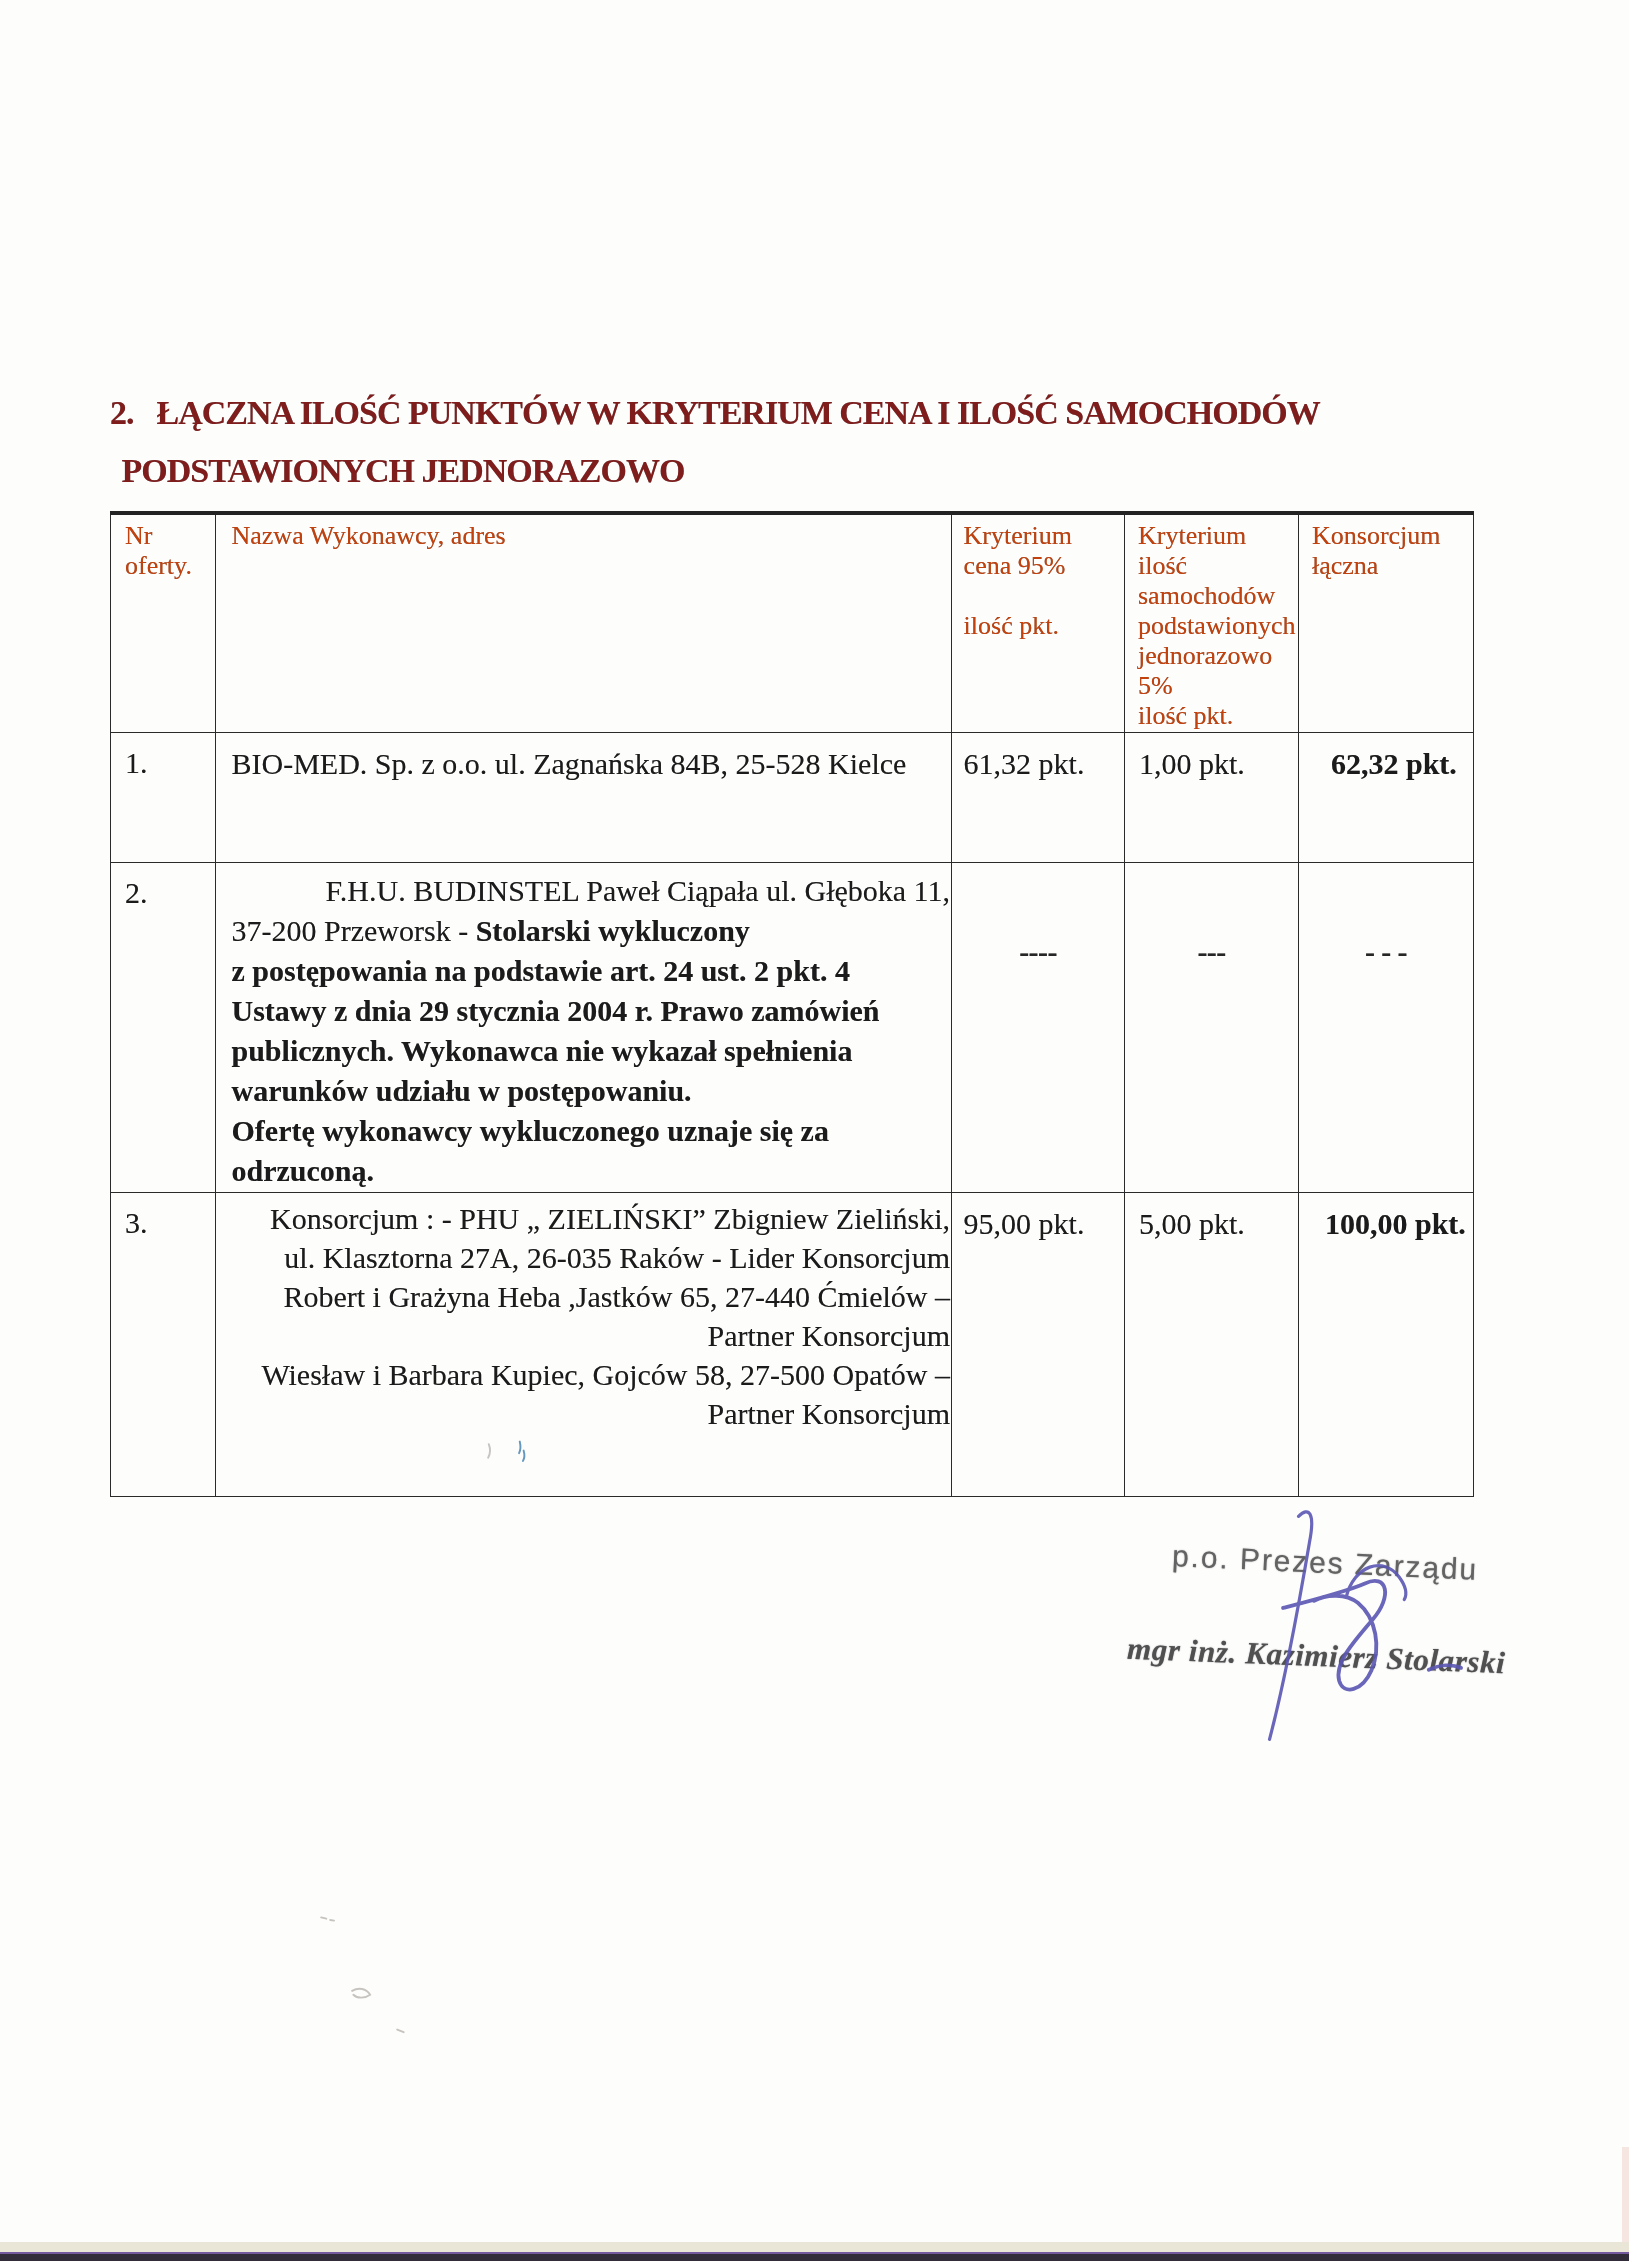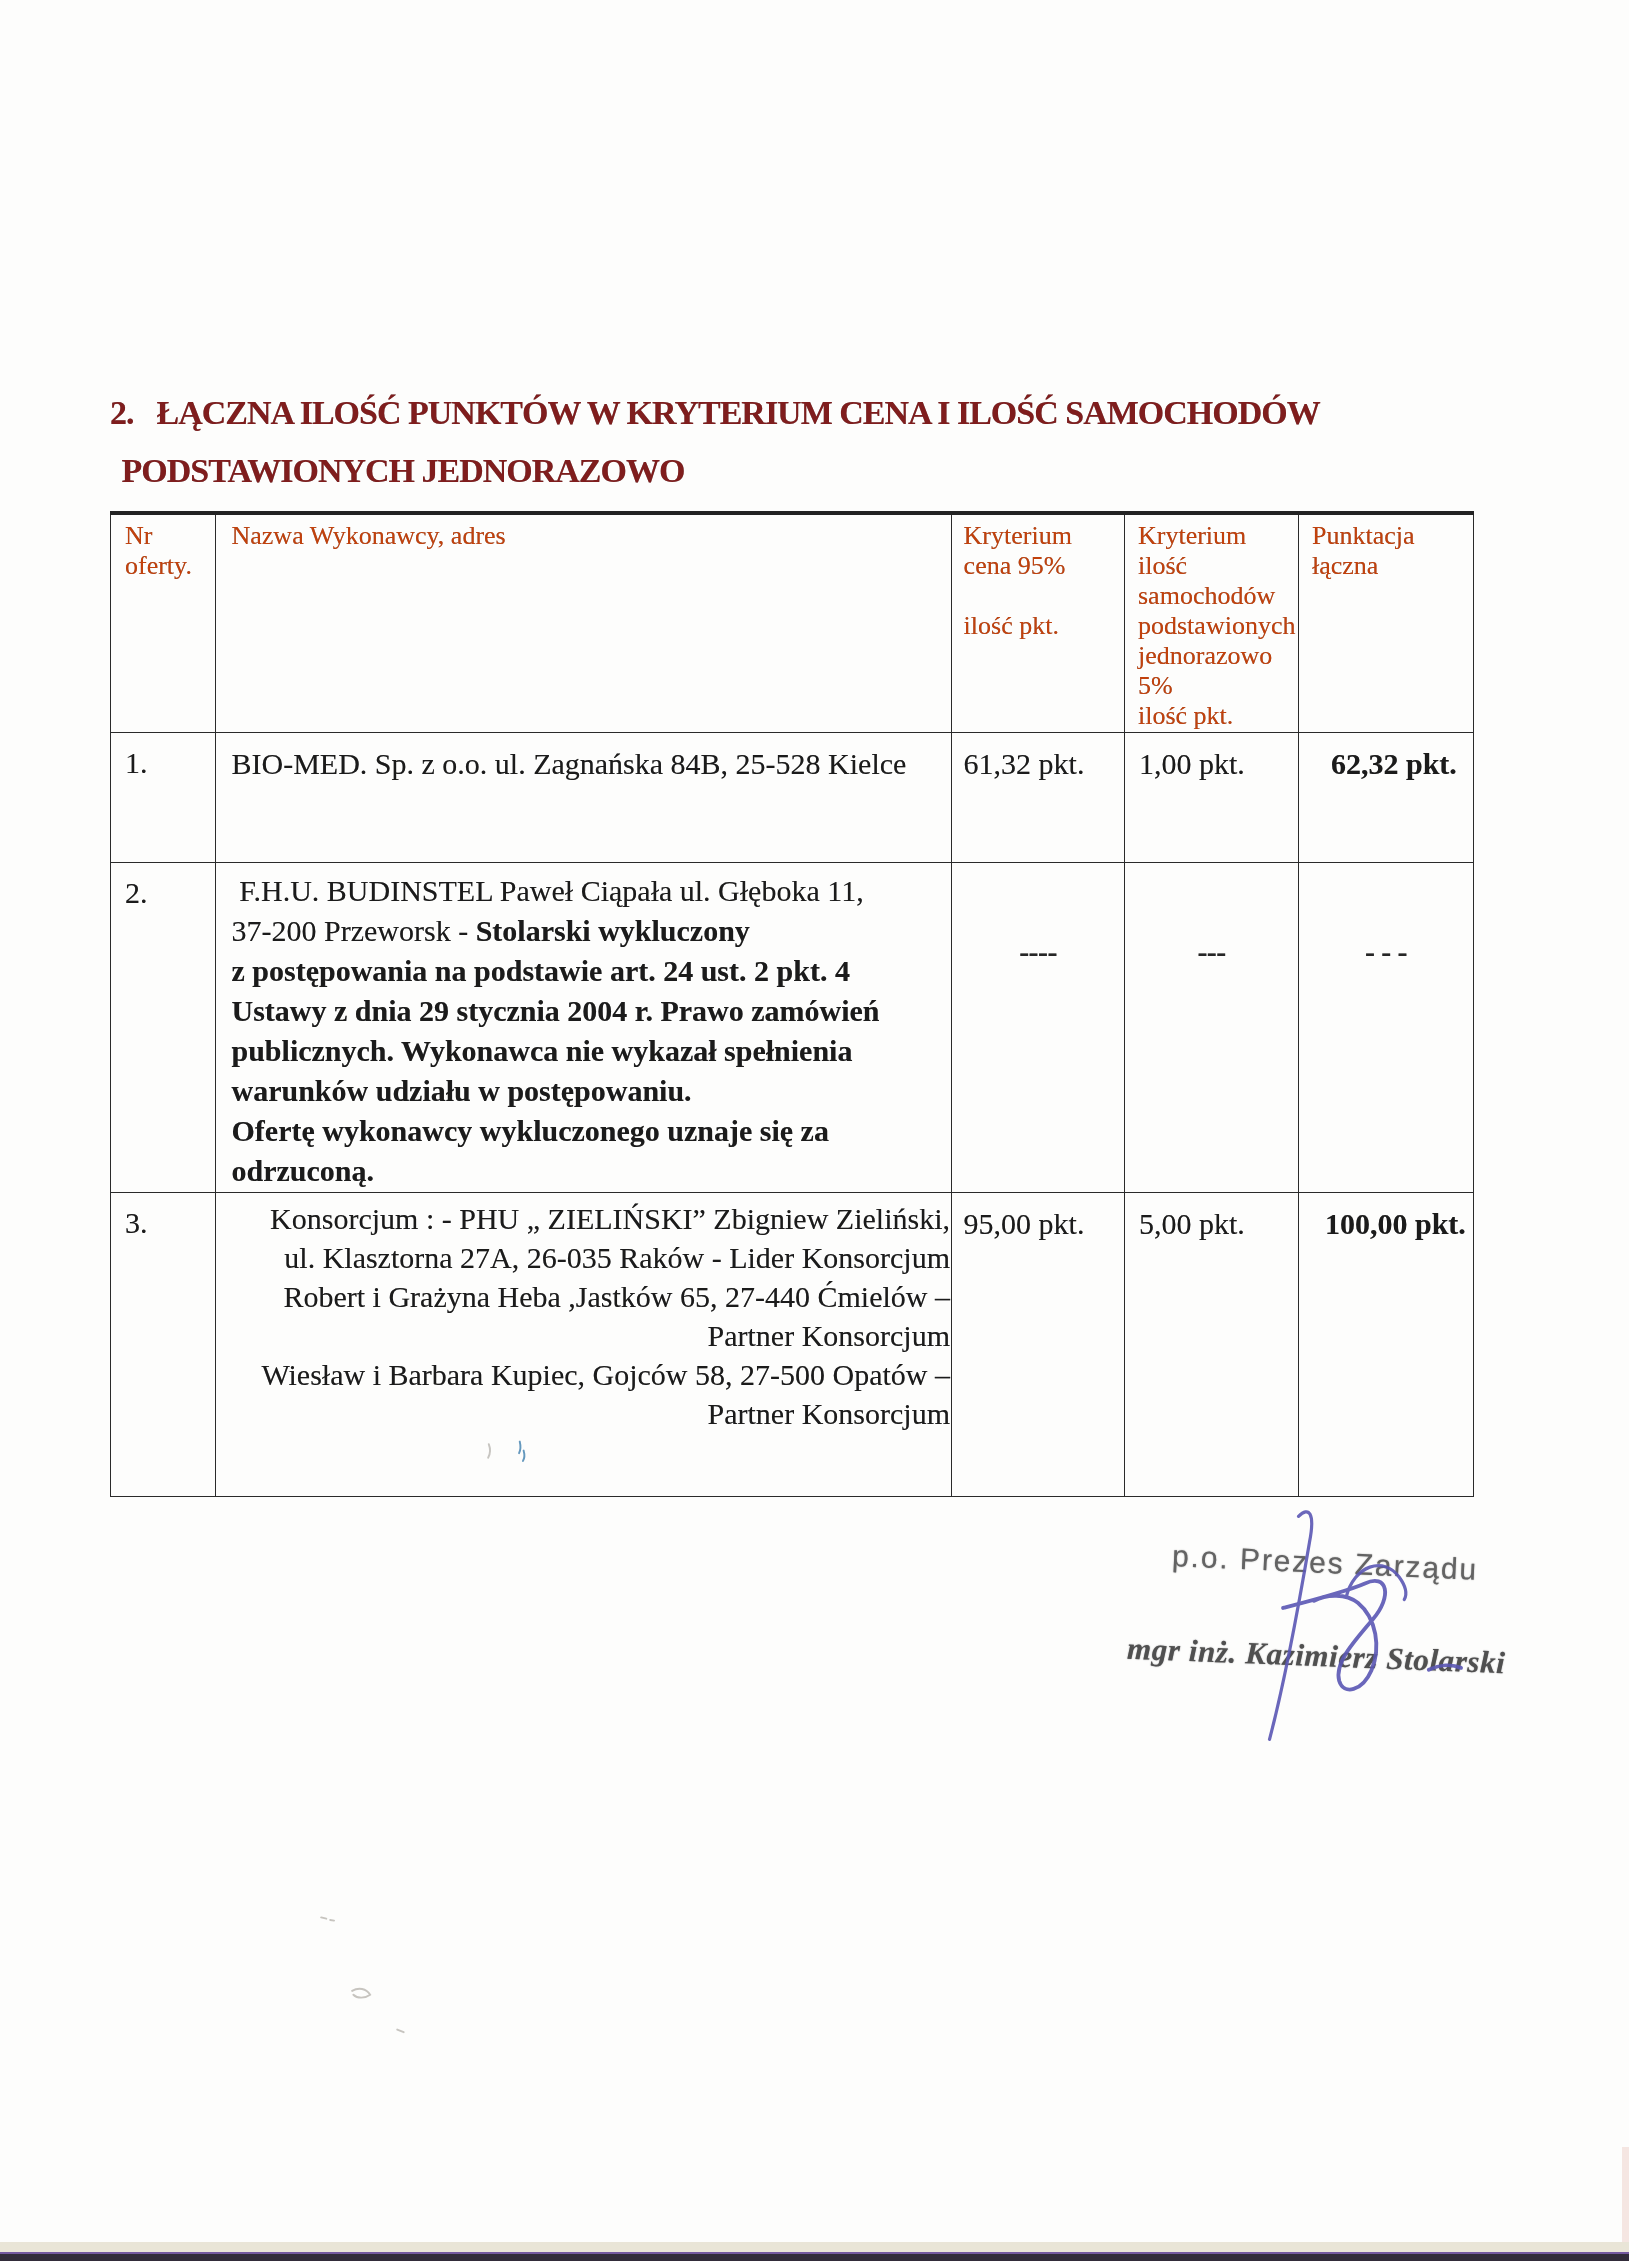--- a/index.html
+++ b/index.html
@@ -25,21 +25,21 @@
   .pad-c4{padding-left:13px;}
   .pad-c5{padding-left:13px;}
   .body-no{font-size:30px;padding-top:13px;padding-left:14px;}
   .name-cell{font-size:30px;}
   .r1-cell{padding-top:14px;}
   .val{font-size:30px;padding-top:14px;}
   .val-c3{padding-left:11.6px;}
   .val-c4{padding-left:14px;}
   .val-c5{padding-left:32px;font-weight:bold;}
   .r2-name{padding-top:7.7px;line-height:40px;}
-  .r2-name .ind{padding-left:7.7px;}
+  .r2-name .ind{padding-left:7.7px;text-align:right;}
   .r3-name{padding-top:6.4px;line-height:39px;text-align:right;}
   .dash{font-size:30px;font-weight:bold;text-align:center;padding-top:72px;letter-spacing:-0.6px;color:#262626;}
   .b{font-weight:bold;}
 
   
   .stamp-role{position:absolute;left:1172px;top:1546px;font-family:"Liberation Sans","DejaVu Sans",sans-serif;
               font-size:30px;letter-spacing:1.9px;color:#585858;transform:rotate(2.6deg);
               text-shadow:0 0 1.3px rgba(90,90,90,.75);opacity:.93;}
   .stamp-name{position:absolute;left:1127px;top:1638px;font-size:31px;font-style:italic;font-weight:700;
               letter-spacing:0.6px;color:#474747;transform:rotate(2.2deg);
@@ -88,21 +88,21 @@
       <td class="hcell pad-c4">
         <div class="hl">Kryterium</div>
         <div class="hl">ilość</div>
         <div class="hl">samochodów</div>
         <div class="hl">podstawionych</div>
         <div class="hl">jednorazowo</div>
         <div class="hl">5%</div>
         <div class="hl">ilość pkt.</div>
       </td>
       <td class="hcell pad-c5">
-        <div class="hl">Punktacja</div>
+        <div class="hl">Konsorcjum</div>
         <div class="hl">łączna</div>
       </td>
     </tr>
 
     <tr style="height:130px">
       <td class="body-no">1.</td>
       <td class="name-cell pad-c2 r1-cell">BIO-MED. Sp. z o.o. ul. Zagnańska 84B, 25-528 Kielce</td>
       <td class="val val-c3">61,32 pkt.</td>
       <td class="val val-c4">1,00 pkt.</td>
       <td class="val val-c5">62,32 pkt.</td>

